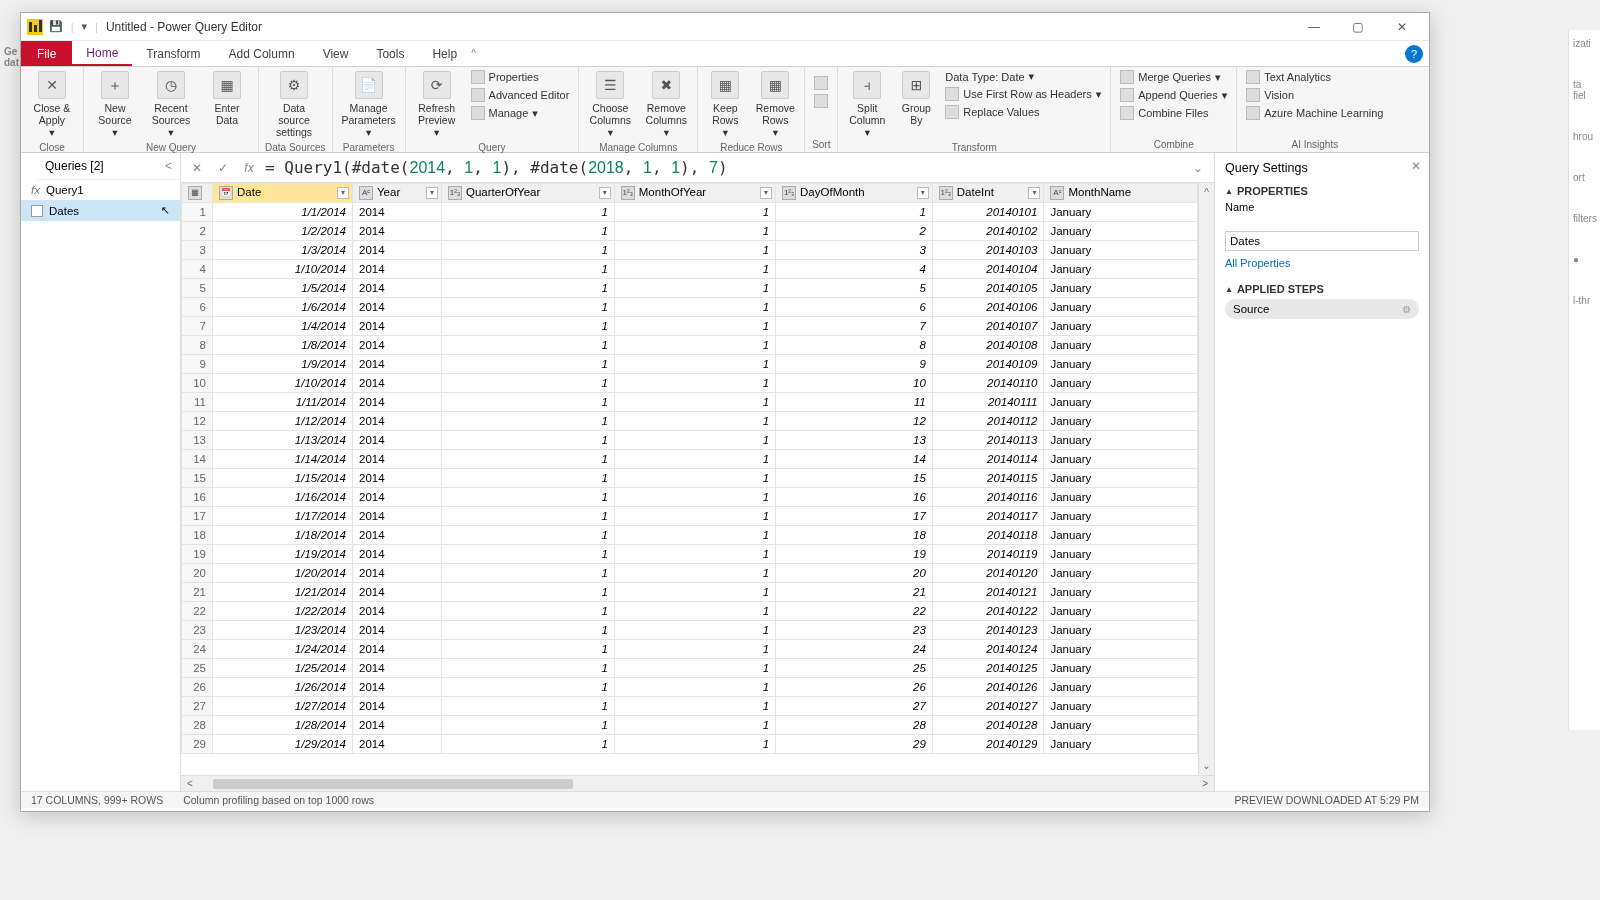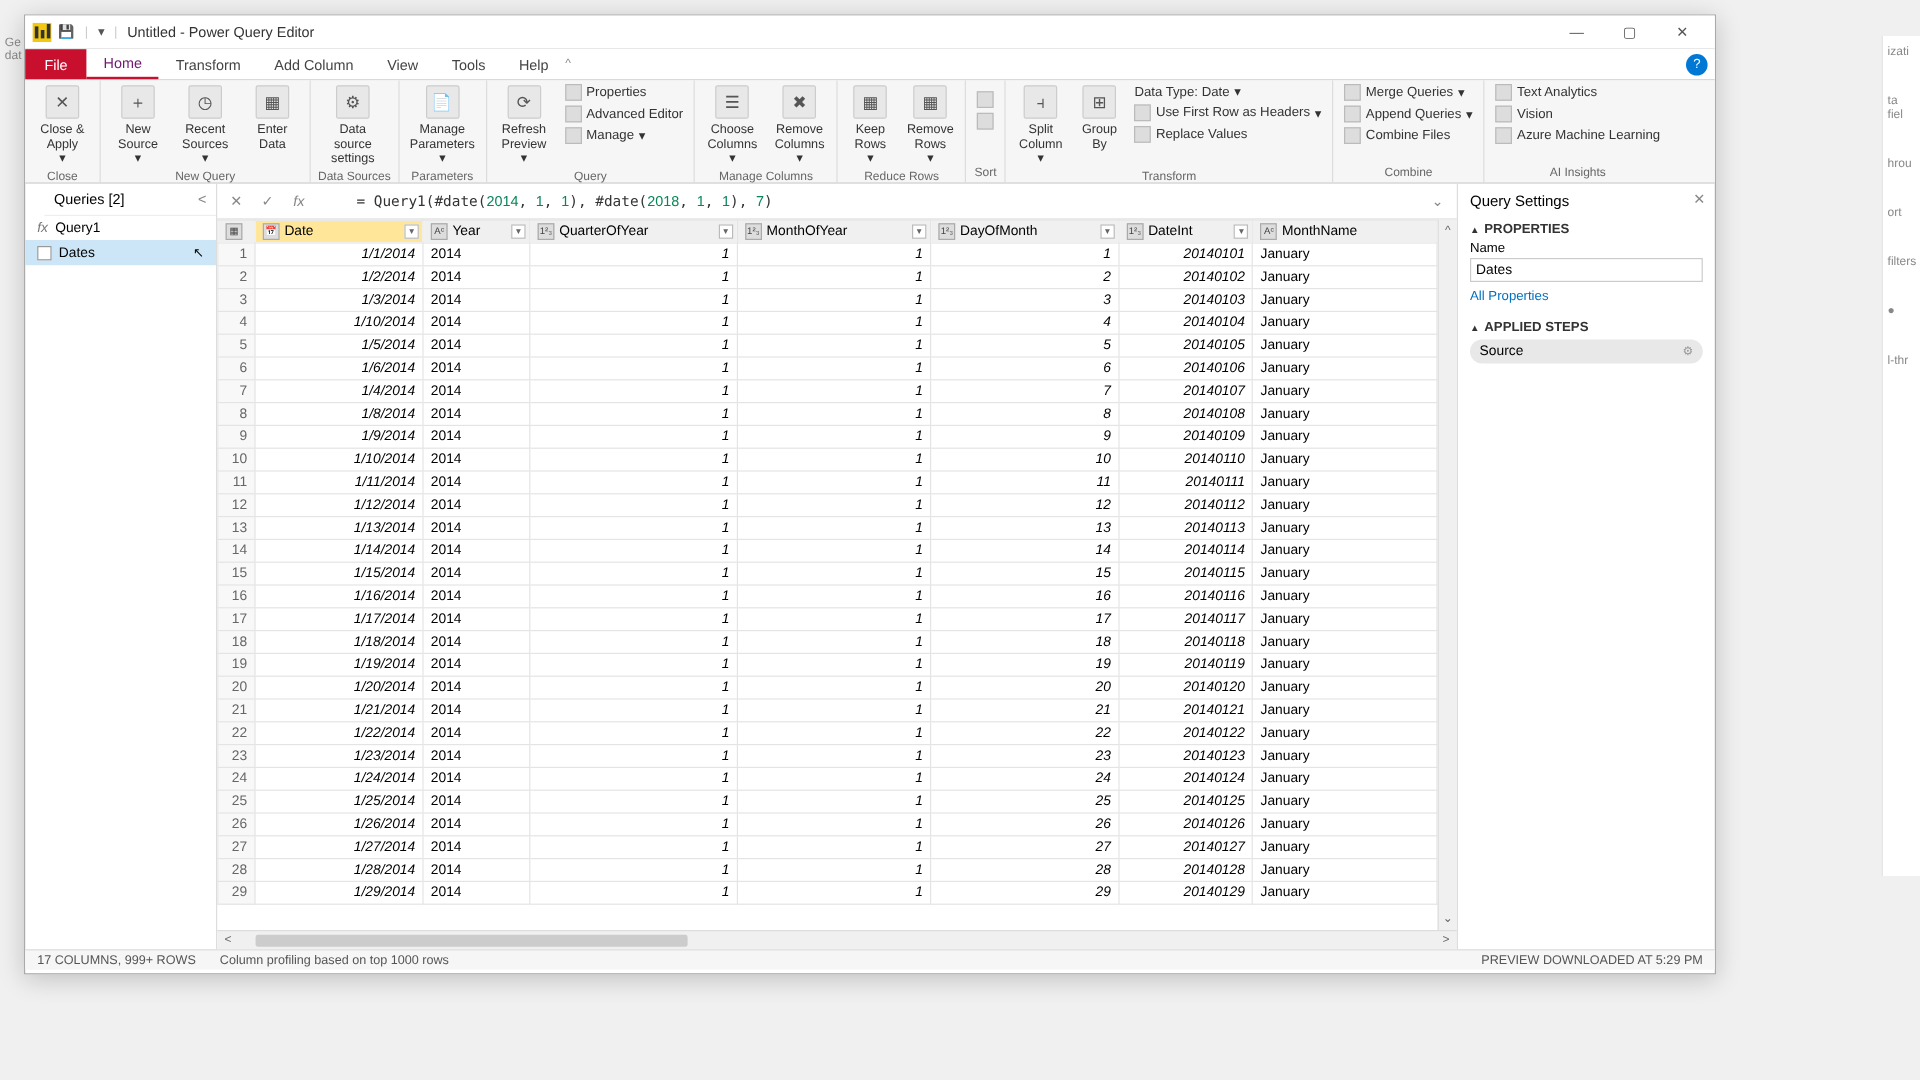--- a/index.html
+++ b/index.html
@@ -39,21 +39,21 @@
 .queries { width: 160px; border-right: 1px solid #ddd; display: flex; flex-direction: column; }
 .queries .hdr { padding: 6px 8px; font-size: 12px; display: flex; align-items: center; border-bottom: 1px solid #eee; margin-left: 16px; }
 .queries .hdr .collapse { margin-left: auto; color: #888; }
 .queries .item { padding: 4px 10px; font-size: 11.5px; display: flex; align-items: center; gap: 6px; }
 .queries .item.selected { background: #cde6f7; }
 .queries .item .qic { width: 12px; height: 12px; border: 1px solid #999; background: #fff; }
 
 .main { flex: 1; display: flex; flex-direction: column; min-width: 0; }
 .formula { height: 30px; display: flex; align-items: center; border-bottom: 1px solid #ddd; padding: 0 6px; gap: 6px; font-size: 12px; }
 .formula .fbtn { width: 20px; text-align: center; color: #888; }
-.formula .ftext { flex: 1; font-family: Consolas, monospace; font-size: 12px; color: #333; margin-left: 32px; }
+.formula .ftext { flex: 1; font-family: Consolas, monospace; font-size: 16px; color: #333; }
 .formula .ftext .num { color: #098658; }
 
 .grid { flex: 1; overflow: hidden; position: relative; display:flex; }
 .gridwrap { flex:1; overflow: hidden; }
 table { border-collapse: collapse; width: 100%; font-size: 11.5px; }
 th, td { border: 1px solid #e4e4e4; padding: 2px 6px; height: 19px; }
 th { background: #f0f0f0; font-weight: normal; text-align: left; position: relative; }
 th.selected { background: #ffe699; }
 th .colico { display:inline-block; width:14px; height:14px; background:#ddd; border:1px solid #aaa; margin-right:4px; vertical-align:middle; font-size:8px; text-align:center; line-height:12px; color:#444;}
 th .drop { position: absolute; right: 3px; top: 3px; width: 12px; height: 12px; border:1px solid #bbb; background:#fff; font-size:8px; text-align:center; line-height:10px; color:#666; }
@@ -73,21 +73,21 @@
 .settings .section .tri { font-size:8px; }
 .settings input { width: 100%; border: 1px solid #ccc; padding: 3px 4px; font-size: 11.5px; }
 .settings .link { color: #0070c0; font-size: 11px; margin-top: 6px; display:block; }
 .settings .step { background: #e8e8e8; padding: 4px 8px; margin-top: 4px; font-size: 11.5px; display:flex; align-items:center;border-radius:10px; }
 .settings .step .gear { margin-left:auto; color:#999; font-size:10px; }
 
 .statusbar { height: 17px; background: #f6f6f6; border-top: 1px solid #ddd; display: flex; align-items: center; padding: 0 10px; font-size: 10.5px; color: #555; }
 .statusbar .right { margin-left: auto; }
 
 .bg-right { position:absolute; right:0; top:30px; width:32px; height:700px; background:#fff; border-left:1px solid #e0e0e0; font-size:10px; color:#888; padding:8px 4px; display:flex; flex-direction:column; gap:30px; }
-.bg-left { position:absolute; left:0; top:26px; width:18px; height:200px; font-size:10px; color:#888; padding:4px; }
+.bg-left { position:absolute; left:0; top:42px; width:18px; height:200px; font-size:10px; color:#888; padding:4px;font-weight:bold; }
 </style>
 </head>
 <body>
 
 <div class="bg-left">Ge<br>dat</div>
 <div class="bg-right">
   <span>izati</span>
     <span>ta fiel</span>
     <span>hrou</span>
     <span>ort</span>
@@ -609,21 +609,21 @@
       </div>
     </div>
 
     <div class="settings">
       <span class="close">✕</span>
       <div class="title">Query Settings</div>
       <div class="section">
           <span class="tri">▲</span>
           <b>PROPERTIES</b>
         </div>
-      <div style="font-size:11px;margin:4px 0 2px 0">Name</div>
+      <div style="font-size:11px;margin:4px 0 18px 0">Name</div>
       <input value="Dates" style="">
       <a class="link">All Properties</a>
       <div class="section" style="margin-top:14px">
           <span class="tri">▲</span>
           <b>APPLIED STEPS</b>
         </div>
       <div class="step">
         <span>Source</span>
         <span class="gear">⚙</span>
       </div>

